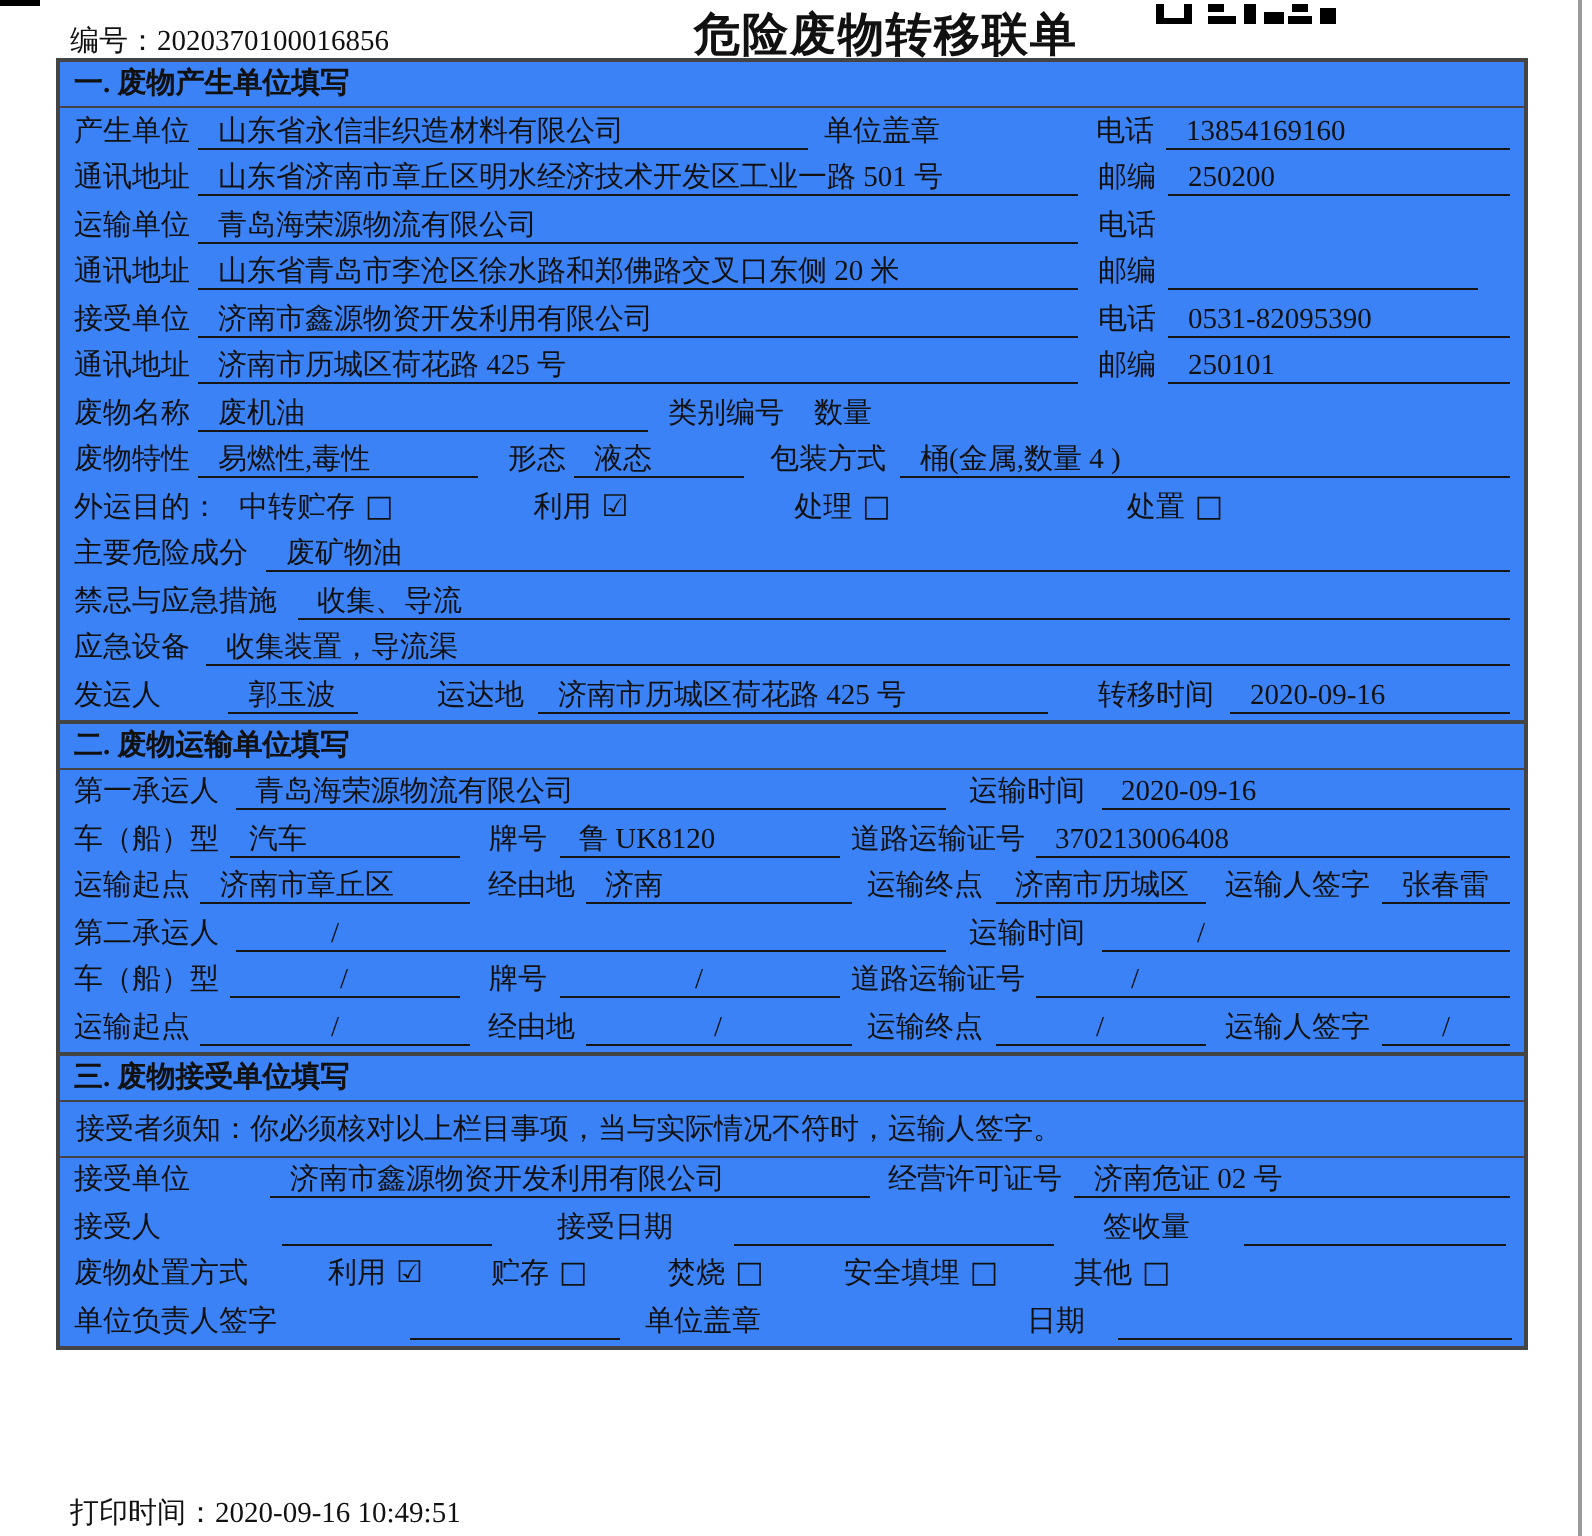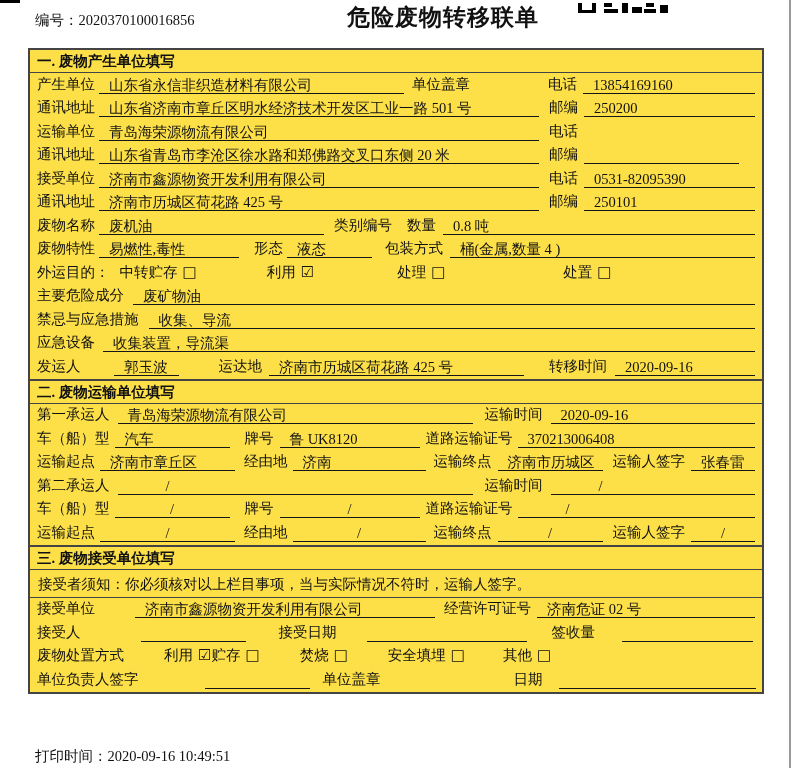--- a/index.html
+++ b/index.html
@@ -8,21 +8,21 @@
     font-family:"Liberation Serif","DejaVu Serif",serif;
     overflow:hidden;position:relative;
   }
   .doc-header{position:relative;height:40px}
   .serial{position:absolute;left:35px;top:11px;font-size:14.5px;white-space:nowrap}
   .title{position:absolute;left:90px;right:0;top:2px;text-align:center;font-size:23px;font-weight:bold;letter-spacing:1px}
   .qr{position:absolute;left:578px;top:0}
   .corner-artifact{position:absolute;left:0;top:0;width:20px;height:3px;background:#000}
   .edge-line{position:absolute;left:789px;top:0;width:2px;height:768px;background:#9a9a9a}
 
-  .sheet{position:absolute;left:28px;top:48px;width:736px;border:2px solid #444;background:#fde047;box-sizing:border-box}
+  .sheet{position:absolute;left:28px;top:29px;width:736px;border:2px solid #444;background:#3b82f6;box-sizing:border-box}
   .sec-h{height:22px;line-height:23px;font-weight:bold;font-size:14.5px;padding-left:7px;border-bottom:1.5px solid #444}
   .bt{border-top:2px solid #444}
   .notice{height:27px;line-height:28px;font-size:14.5px;padding-left:8px;border-bottom:1.5px solid #444;white-space:nowrap}
   .row{display:flex;align-items:flex-end;height:23.5px;padding:0 7px 3px 7px;font-size:14.5px;box-sizing:border-box;white-space:nowrap}
   .lbl{flex:none}
   .u{border-bottom:1px solid #161616;flex:none;height:18px;line-height:18px;padding-left:10px;box-sizing:border-box;overflow:hidden}
   .fill{flex:1}
   .ctr{text-align:center;padding-left:0}
   .slashL{padding-left:48px}
   .opt{display:inline-flex;align-items:baseline;flex:none}
@@ -100,21 +100,20 @@
     <span class="u" style="width:440px;margin-left:4px">济南市历城区荷花路 425 号</span>
     <span class="lbl" style="margin-left:10px">邮编</span>
     <span class="u fill" style="margin-left:6px">250101</span>
   </div>
 
   <div class="row">
     <span class="lbl">废物名称</span>
     <span class="u" style="width:225px;margin-left:4px">废机油</span>
     <span class="lbl" style="margin-left:10px">类别编号</span>
     <span class="lbl" style="margin-left:15px">数量</span>
-    <span class="u fill" style="margin-left:7px">0.8 吨</span>
   </div>
 
   <div class="row">
     <span class="lbl">废物特性</span>
     <span class="u" style="width:140px;margin-left:4px">易燃性,毒性</span>
     <span class="lbl" style="margin-left:15px">形态</span>
     <span class="u" style="width:85px;margin-left:4px">液态</span>
     <span class="lbl" style="margin-left:13px">包装方式</span>
     <span class="u fill" style="margin-left:7px">桶(金属,数量 4 )</span>
   </div>
@@ -237,21 +236,21 @@
     <span class="lbl" style="margin-left:25px">签收量</span>
     <span class="u" style="width:131px;margin-left:27px"></span>
   </div>
 
   <div class="row">
     <span class="lbl">废物处置方式</span>
     <span class="opt" style="margin-left:40px">
       <span>利用</span>
       <span class="cb">☑</span>
     </span>
-    <span class="opt" style="">
+    <span class="opt" style="margin-left:34px">
       <span>贮存</span>
       <span class="cb">□</span>
     </span>
     <span class="opt" style="margin-left:40px">
       <span>焚烧</span>
       <span class="cb">□</span>
     </span>
     <span class="opt" style="margin-left:40px">
       <span>安全填埋</span>
       <span class="cb">□</span>

